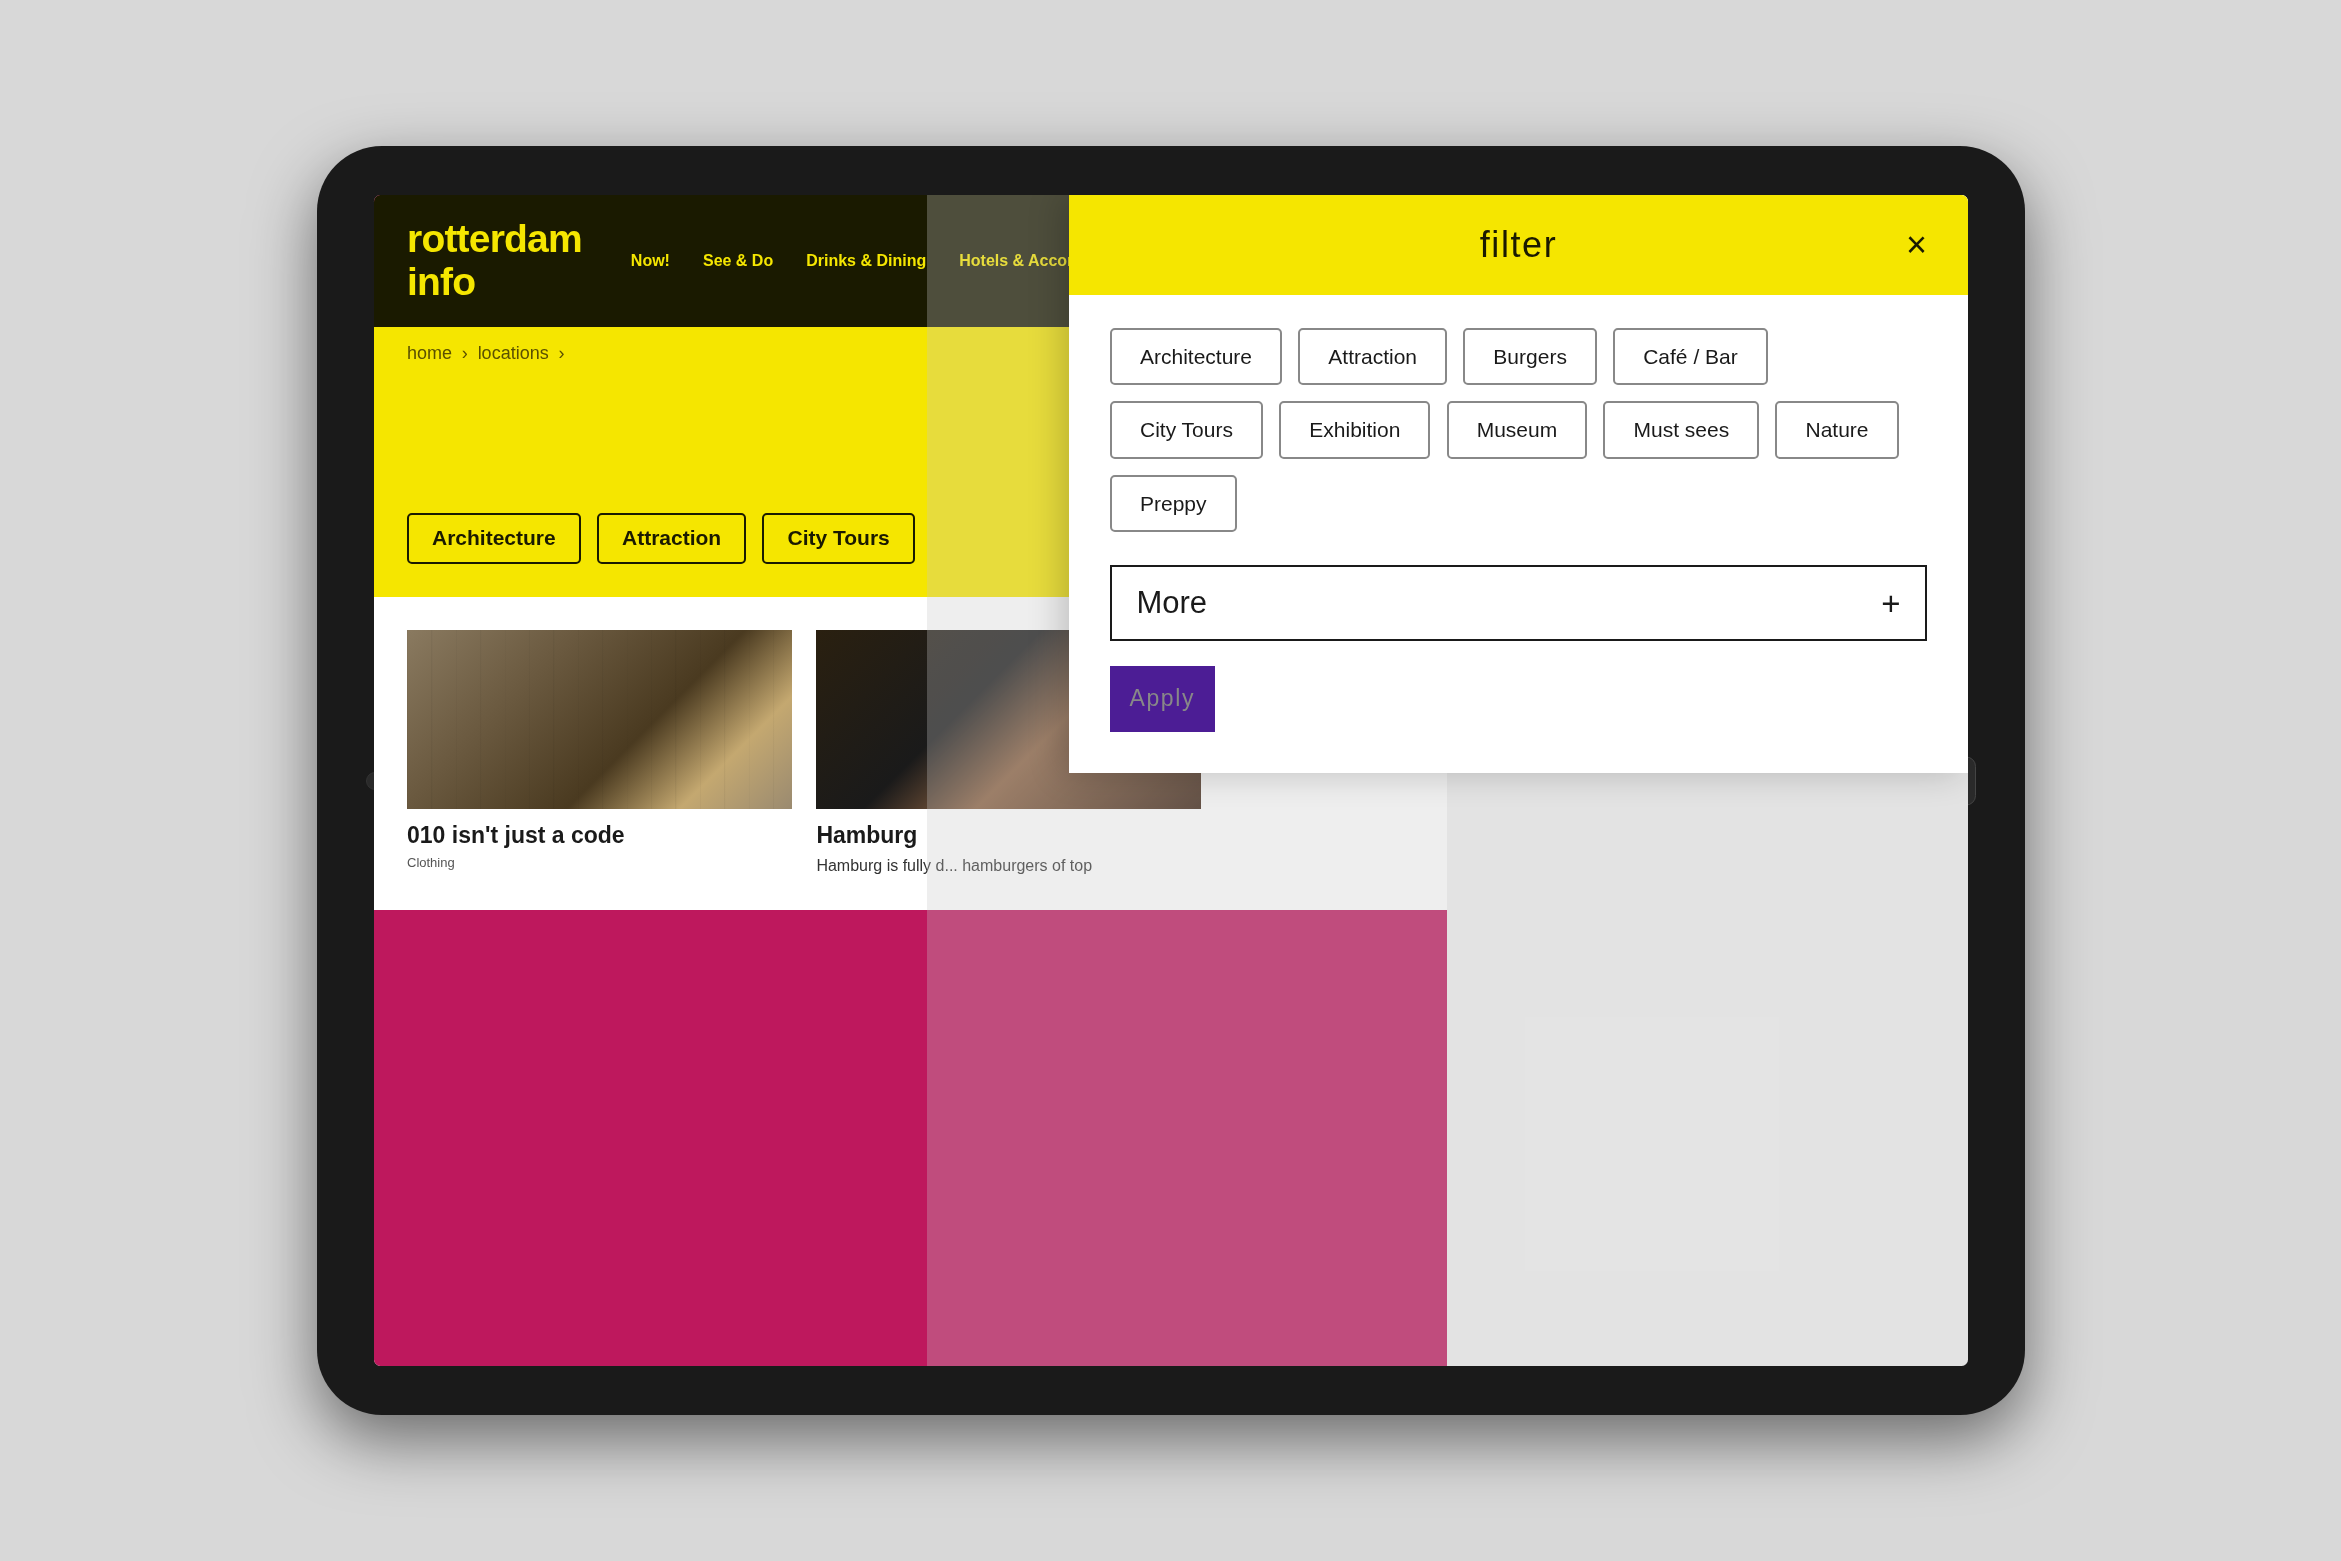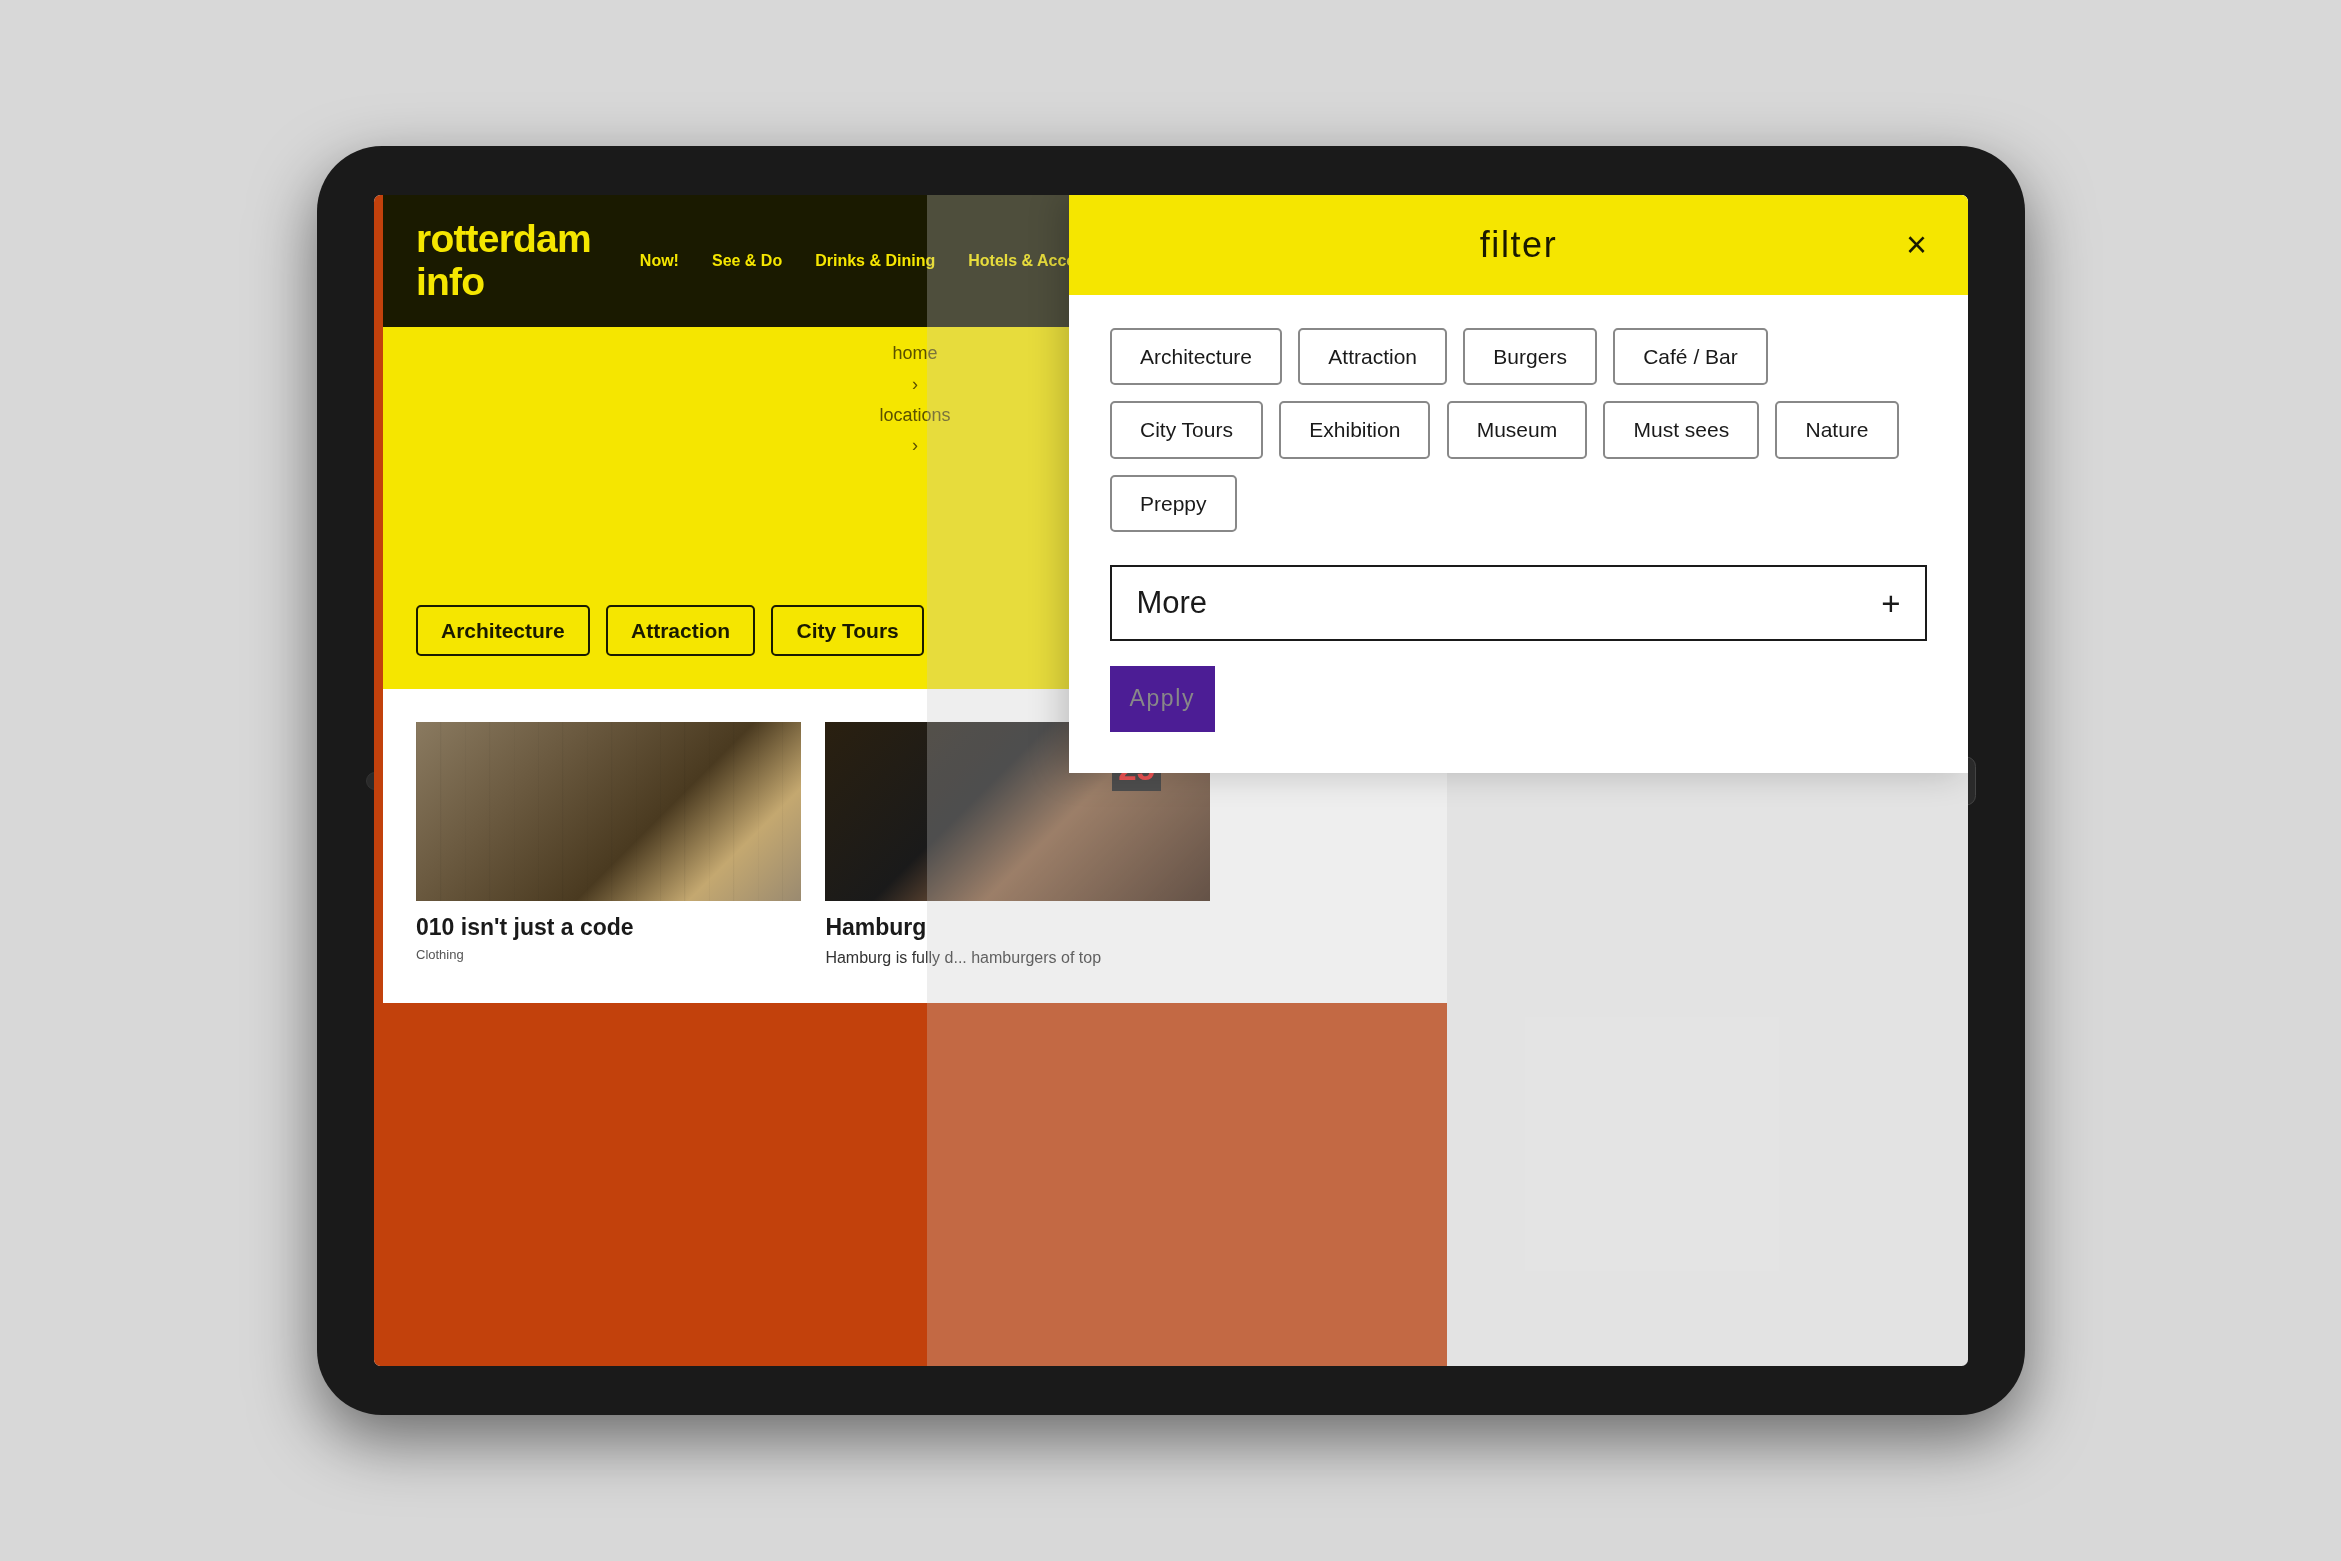--- a/index.html
+++ b/index.html
@@ -70,23 +70,22 @@
       border-radius: 6.5px;
     }
 
     
     .website {
       position: absolute;
       top: 0;
       left: 0;
       width: 1073px;
       height: 100%;
-      background: #c2410c;
+      background: #be185d;
       overflow: hidden;
-      padding-left: 9px;
     }
 
     
     .site-header {
       background: #1a1a00;
       padding: 23px 33px;
       display: flex;
       align-items: center;
       gap: 49px;
     }
@@ -114,21 +113,20 @@
       white-space: nowrap;
     }
 
     
     .breadcrumb-bar {
       background: #f5e600;
       padding: 16.3px 33px;
       display: flex;
       align-items: center;
       gap: 9.8px;
-      flex-direction: column;
     }
 
     .breadcrumb-item {
       color: #5a5000;
       font-size: 18px;
     }
 
     .breadcrumb-sep {
       color: #5a5000;
       font-size: 18px;

